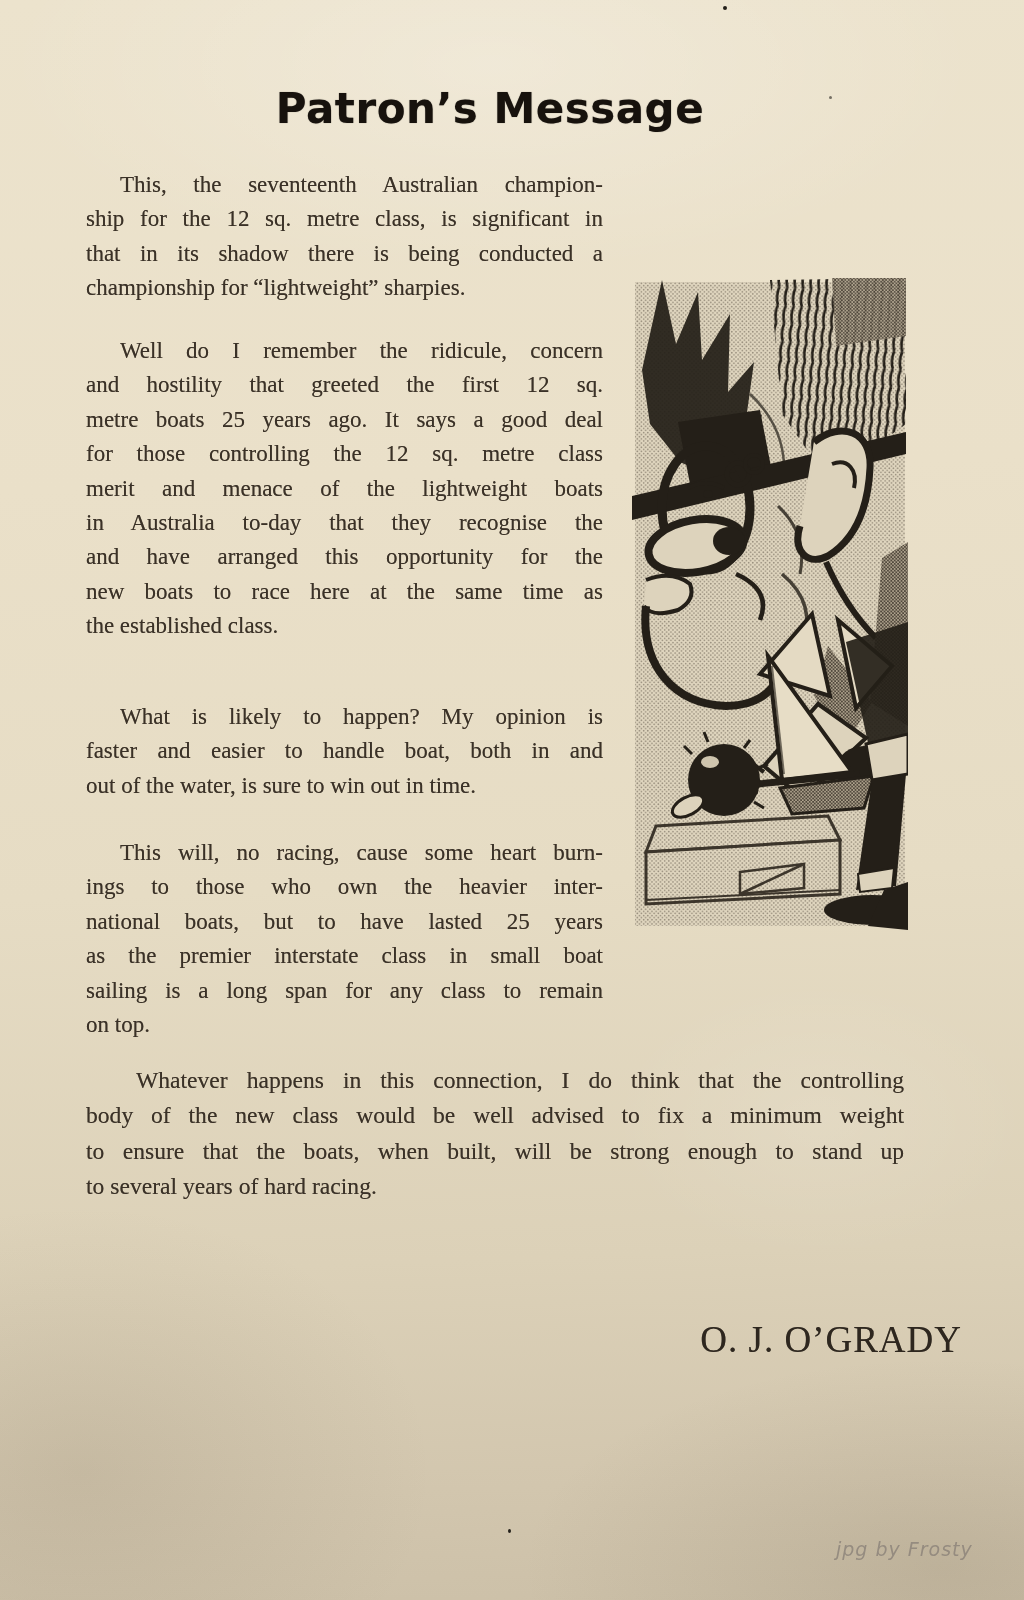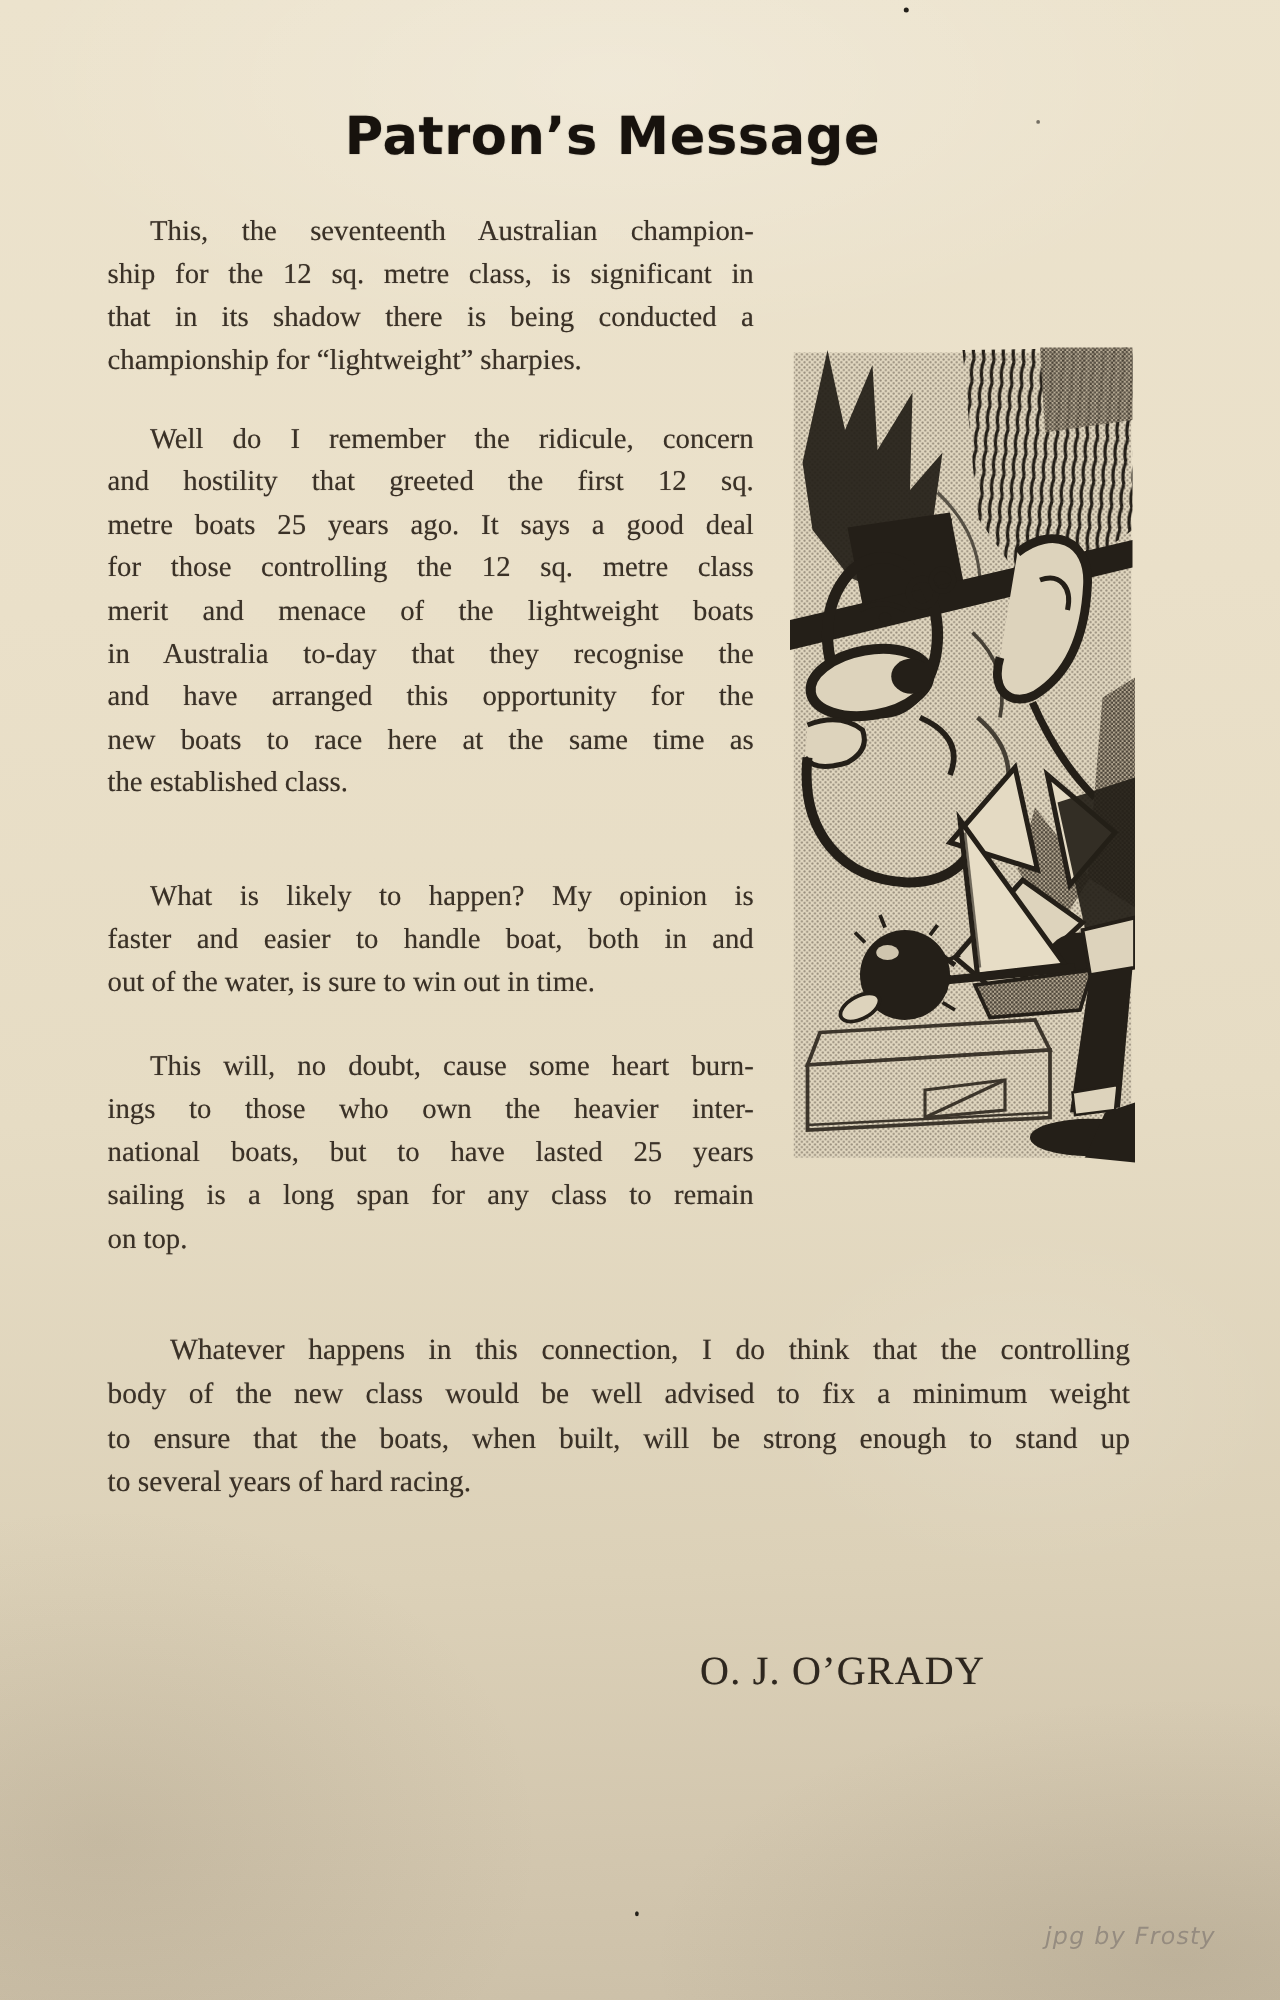--- a/index.html
+++ b/index.html
@@ -36,22 +36,22 @@
     text-shadow:0 0 0.6px rgba(58,49,39,0.55);
     white-space:normal;
   }
   .wide .ln{line-height:35.4px;}
   .ln.first{padding-left:34px;}
   .wide .ln.first{padding-left:50px;}
   .ln.end{text-align-last:left;}
   .p1{top:168px;} .p2{top:334px;} .p3{top:700px;} .p4{top:836px;}
   .p5{top:1063px;} .p6{top:1227px;}
   .signature{
-    position:absolute;top:1318px;left:560px;width:380px;
-    text-align:left;font-size:32px;letter-spacing:1px;
+    position:absolute;top:1318px;left:582px;width:380px;
+    text-align:right;font-size:37px;letter-spacing:1px;
     color:#2e271f;text-shadow:0 0 0.6px rgba(46,39,31,0.5);
   }
   .watermark{
     position:absolute;top:1538px;left:836px;
     font-family:"DejaVu Sans", sans-serif;font-style:italic;
     font-size:19px;letter-spacing:1px;color:#8e857b;opacity:0.85;
   }
   .illo{position:absolute;left:632px;top:274px;width:276px;height:658px;margin:0;}
   .illo svg{display:block;width:100%;height:100%;}
   .speck{position:absolute;border-radius:50%;background:#23201a;}
@@ -85,23 +85,24 @@
     <div class="ln end">the established class.</div>
   </div>
 
   <div class="para col p3">
     <div class="ln first">What is likely to happen?  My opinion is</div>
     <div class="ln">faster and easier to handle boat, both in and</div>
     <div class="ln end">out of the water, is sure to win out in time.</div>
   </div>
 
   <div class="para col p4">
-    <div class="ln first">This will, no doubt, cause some heart burn-</div>
+    <div class="ln first">This will, no racing, cause some heart burn-</div>
     <div class="ln">ings to those who own the heavier inter-</div>
     <div class="ln">national boats, but to have lasted 25 years</div>
+    <div class="ln">as the premier interstate class in small boat</div>
     <div class="ln">sailing is a long span for any class to remain</div>
     <div class="ln end">on top.</div>
   </div>
 
   <div class="para wide p5">
     <div class="ln first">Whatever happens in this connection, I do think that the controlling</div>
     <div class="ln">body of the new class would be well advised to fix a minimum weight</div>
     <div class="ln">to ensure that the boats, when built, will be strong enough to stand up</div>
     <div class="ln end">to several years of hard racing.</div>
   </div>

